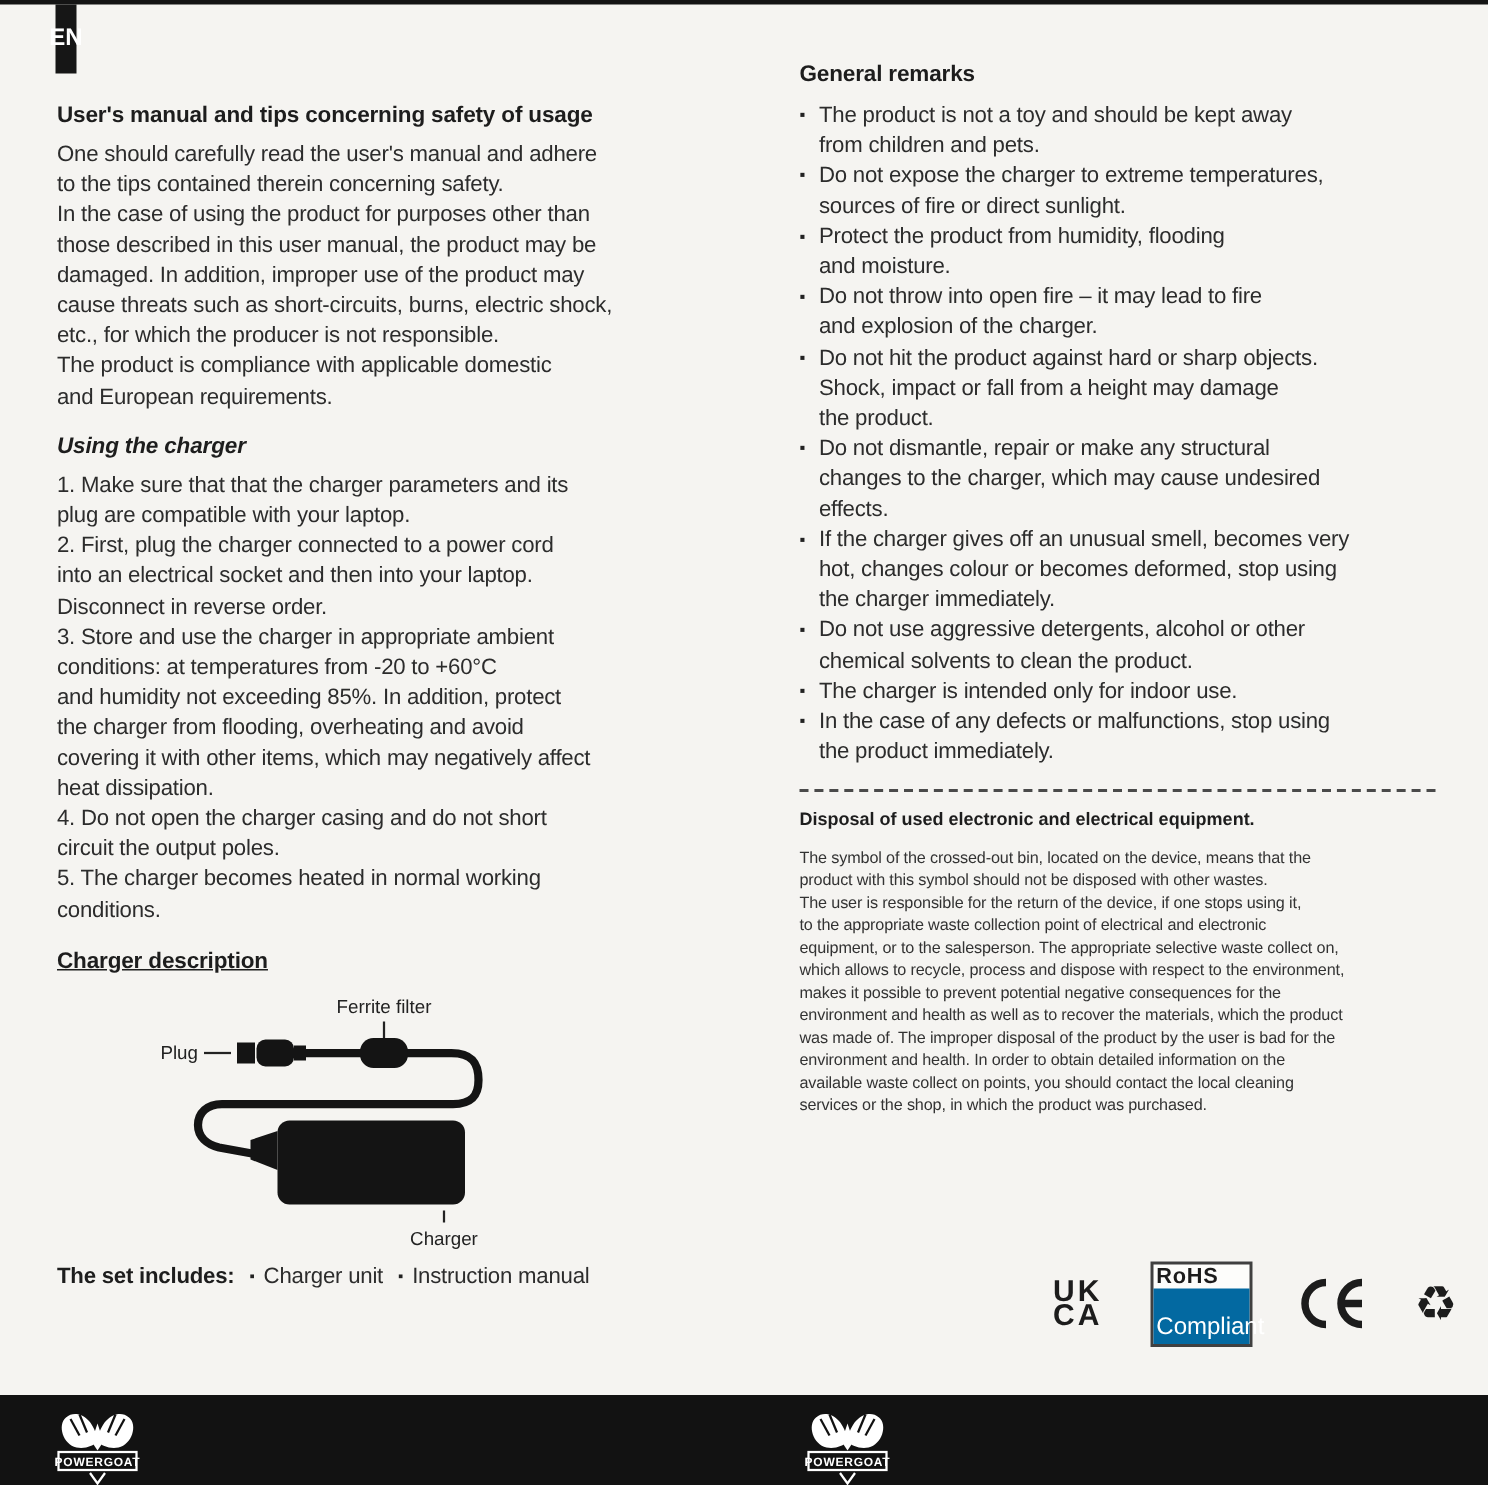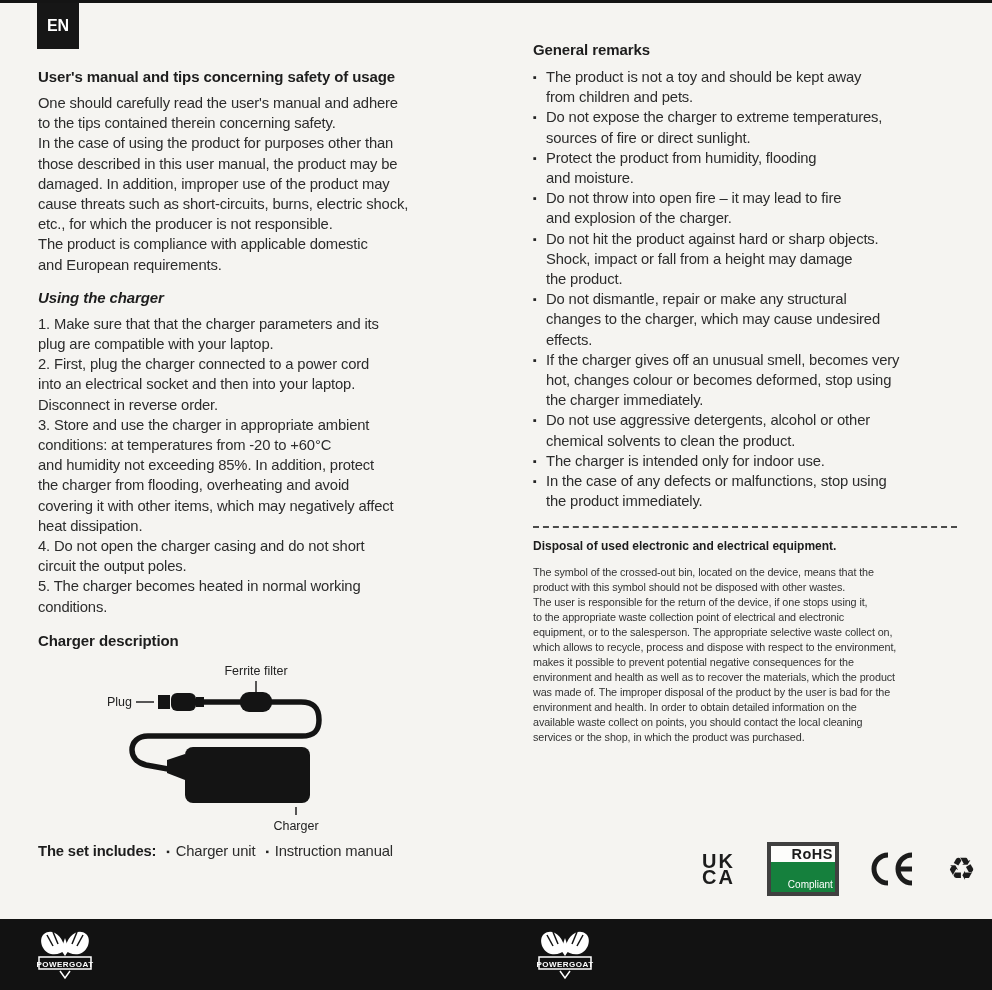--- a/index.html
+++ b/index.html
@@ -1,47 +1,47 @@
 <!DOCTYPE html>
 <html><head>
 <meta charset="utf-8">
 <style>
   html,body{margin:0;padding:0;background:#888;}
   .page{position:relative;width:992px;height:990px;background:#f5f4f1;overflow:hidden;
         font-family:"Liberation Sans","DejaVu Sans",sans-serif;color:#2c2c2c;}
   .topbar{position:absolute;top:0;left:0;right:0;height:3px;background:#141414;}
-  .en-badge{position:absolute;left:37px;top:3px;width:42px;height:46px;background:#161616;
+  .en-badge{position:absolute;left:37px;top:3px;width:14px;height:46px;background:#161616;
             color:#fff;font-weight:700;font-size:16px;display:flex;align-items:center;justify-content:center;}
   .col-left{position:absolute;left:38px;top:68px;width:468px;}
   .col-right{position:absolute;left:533px;top:41px;width:452px;}
   .h{font-size:15px;font-weight:700;color:#1d1d1d;margin:0;letter-spacing:-0.1px;}
   .body-text{font-size:14.8px;line-height:20.2px;letter-spacing:-0.15px;margin:0;white-space:pre-line;}
   .intro{margin-top:8px;}
   .h-using{margin-top:14px;font-style:italic;}
   .using{margin-top:8px;}
-  .h-desc{margin-top:15px;}
+  .h-desc{margin-top:15px;text-decoration:underline;}
   .diagram{display:block;margin:1px 0 0 50px;}
   .diagram text{font-size:12.5px;fill:#222;font-family:"Liberation Sans","DejaVu Sans",sans-serif;}
   .set-line{margin-top:3px;font-size:14.8px;letter-spacing:-0.15px;}
   .set-line b{color:#1d1d1d;}
   .sq{font-size:10px;vertical-align:1px;padding:0 6px 0 10px;color:#222;}
   .bullets{list-style:none;margin:9px 0 0;padding:0;}
   .bullets li{display:flex;font-size:14.8px;line-height:20.2px;letter-spacing:-0.15px;white-space:pre-line;}
   .bullets li::before{content:"▪";flex:none;width:13px;font-size:11px;line-height:20.2px;color:#222;}
   .divider{margin-top:15px;border-top:2px dashed #4a4a4a;height:0;width:424px;}
   .disposal-h{margin-top:11px;font-size:12px;font-weight:700;color:#1d1d1d;}
   .disposal-p{margin-top:6px;font-size:10.8px;line-height:14.95px;letter-spacing:-0.1px;color:#333;white-space:pre-line;}
   .certs{position:absolute;left:702px;top:846px;display:flex;align-items:center;gap:32px;height:46px;}
   .ukca{font-weight:800;font-size:20px;line-height:16.5px;color:#1c1c1c;letter-spacing:2px;}
-  .rohs{border:4px solid #404040;width:64px;text-align:right;background:#fdfdfb;}
+  .rohs{border:2px solid #404040;width:64px;text-align:left;background:#fdfdfb;}
   .rohs-top{font-weight:700;font-size:14.5px;color:#1c1c1c;padding:0 2px;letter-spacing:0.5px;}
-  .rohs-bot{background:#15803d;color:#fff;font-size:10px;padding:17px 2px 2px;}
+  .rohs-bot{background:#0369a1;color:#fff;font-size:16px;padding:17px 2px 2px;}
   .recycle{font-size:32px;color:#1c1c1c;line-height:1;}
   .sr{position:absolute;width:1px;height:1px;overflow:hidden;clip:rect(0 0 0 0);}
-  .footer{position:absolute;left:0;right:0;bottom:0;height:71px;background:#121212;}
+  .footer{position:absolute;left:0;right:0;bottom:0;height:60px;background:#121212;}
   .goat{position:absolute;top:7px;}
   .goat.g1{left:36px;} .goat.g2{left:536px;}
   .goat text{font-family:"Liberation Sans","DejaVu Sans",sans-serif;}
 </style>
 </head>
 <body>
 
 <div class="page">
   <div class="topbar"></div>
   <div class="en-badge">

